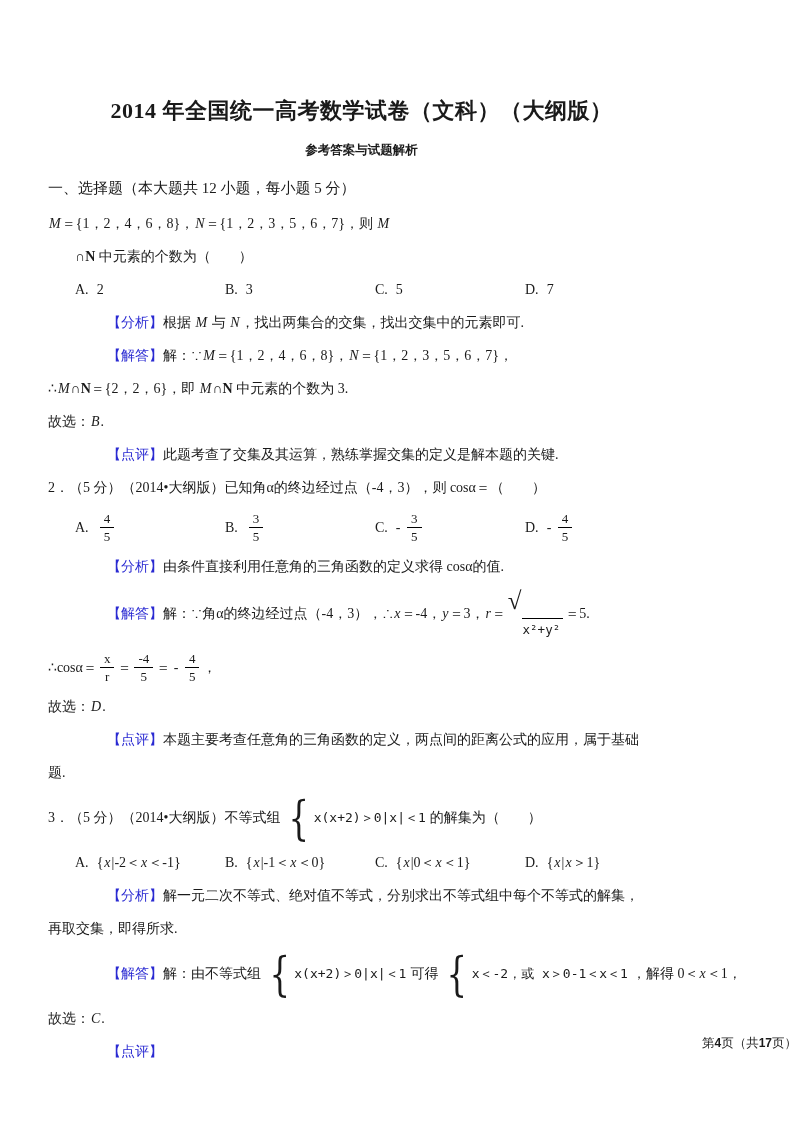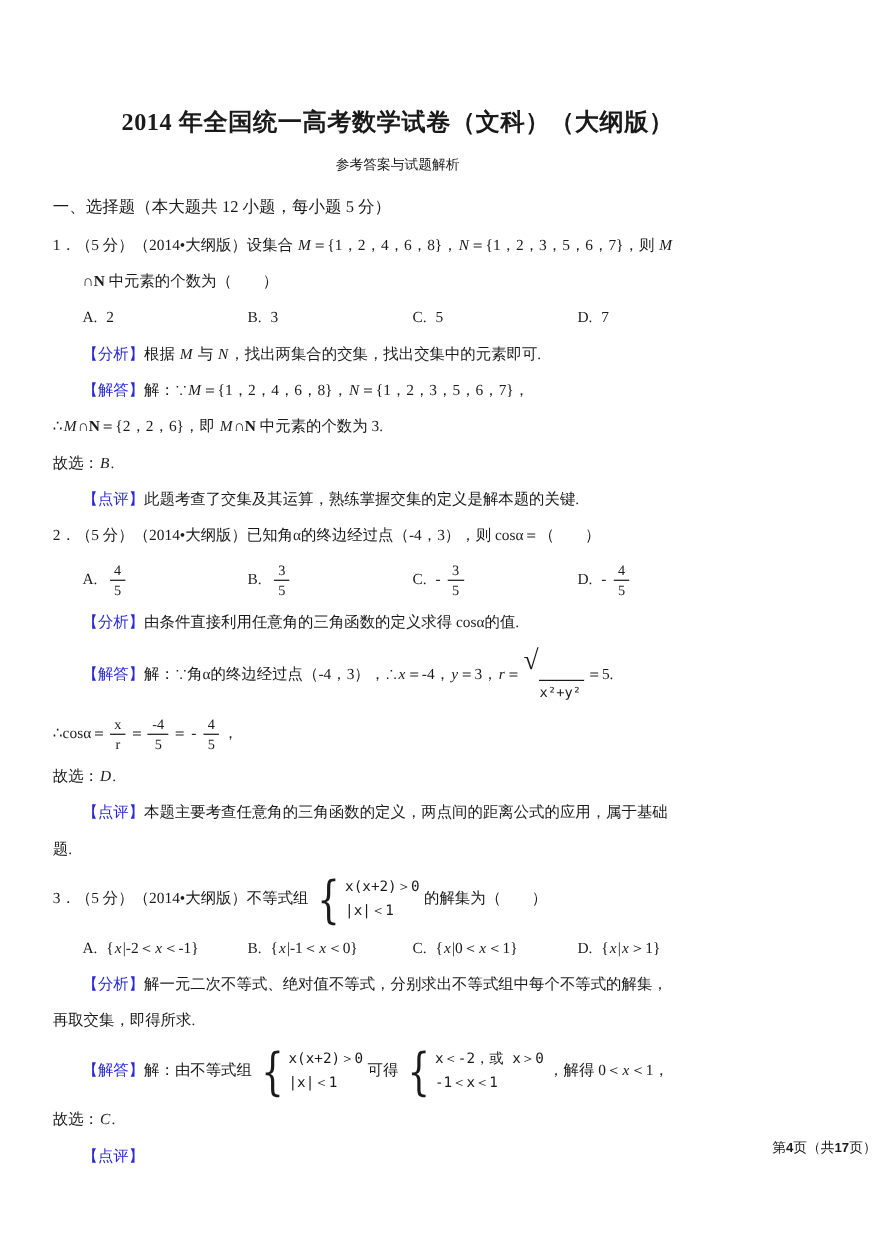--- a/index.html
+++ b/index.html
@@ -16,21 +16,21 @@
     background:var(--page-bg);
     color:var(--text);
     font-family:"Liberation Serif","DejaVu Serif",serif;
     overflow:hidden;
   }
   .doc-title{
     font-size:22px;font-weight:bold;text-align:center;
     margin:0 0 16px 0;white-space:nowrap;letter-spacing:0.5px;
   }
   .doc-subtitle{
-    font-size:12.5px;font-weight:normal;text-align:center;
+    font-size:12.5px;font-weight:bold;text-align:center;
     margin:0 0 20px 0;
   }
   .section-heading{
     font-size:15px;font-weight:normal;margin:0 0 16px 0;white-space:nowrap;
   }
   .question{margin:0;}
   .q-line{
     display:flex;align-items:center;
     font-size:14px;line-height:20px;
     margin:0 0 13px 0;white-space:pre;
@@ -38,60 +38,60 @@
   .q-line.indent{padding-left:27px;}
   .options-row{
     display:flex;align-items:center;
     padding-left:27px;margin:0 0 13px 0;
     font-size:14px;line-height:20px;white-space:pre;
   }
   .option{flex:1;display:flex;align-items:center;}
   .option .option-label{margin-right:8px;}
   .seg-var{font-style:italic;padding:0 1px;}
   .seg-bold{font-weight:bold;}
-  .seg-label{color:var(--label-blue);}
+  .seg-label{color:var(--label-blue);margin-left:32px;}
   .frac{
     display:inline-flex;flex-direction:column;align-items:center;
     font-size:13px;line-height:15px;margin:0 3px;
   }
   .frac .num{border-bottom:1.2px solid #000;padding:0 4px 1px 4px;}
   .frac .den{padding-top:1px;}
   .sqrt{display:inline-flex;align-items:flex-start;margin:0 2px;}
   .sqrt .radical{font-size:25px;line-height:21px;}
   .sqrt .radicand{
     border-top:1.2px solid #000;
     font-family:"DejaVu Sans Mono",monospace;
     font-size:12.5px;line-height:17px;padding:2px 3px 0 1px;margin-top:28px;
   }
   .cases{display:inline-flex;align-items:center;margin:0 4px;}
   .cases .brace{
     font-size:46px;line-height:44px;font-weight:200;
     transform:scaleX(0.7);font-family:"DejaVu Serif",serif;
   }
-  .cases .col{display:flex;flex-direction:column;}
+  .cases .col{display:flex;flex-direction:row;}
   .cases .row{
     font-family:"DejaVu Sans Mono",monospace;
     font-size:13px;line-height:22px;
   }
   .footer{
     position:absolute;left:4px;bottom:70px;width:100%;
     text-align:right;font-size:12.5px;
   }
   .footer b{font-family:"Liberation Sans",sans-serif;font-size:12px;}
 </style>
 </head>
 <body>
 
 <div class="page">
   <h1 class="doc-title">2014 年全国统一高考数学试卷（文科）（大纲版）</h1>
   <div class="doc-subtitle">参考答案与试题解析</div>
   <div class="section-heading">一、选择题（本大题共 12 小题，每小题 5 分）</div>
   <div id="questions">
       <div class="question">
-        <div class="q-line"><span>1．（5 分）（2014•大纲版）设集合 </span><span class="seg-var">M</span><span>＝{1，2，4，6，8}，</span><span class="seg-var">N</span><span>＝{1，2，3，5，6，7}，则 </span><span class="seg-var">M</span></div>
+        <div class="q-line"><span class="seg-var">M</span><span>＝{1，2，4，6，8}，</span><span class="seg-var">N</span><span>＝{1，2，3，5，6，7}，则 </span><span class="seg-var">M</span></div>
         <div class="q-line indent"><span>∩</span><span class="seg-bold">N</span><span> 中元素的个数为（　　）</span></div>
         <div class="options-row"><span class="option"><span class="option-label">A.</span><span>2</span></span><span class="option"><span class="option-label">B.</span><span>3</span></span><span class="option"><span class="option-label">C.</span><span>5</span></span><span class="option"><span class="option-label">D.</span><span>7</span></span></div>
         <div class="q-line indent"><span class="seg-label">【分析】</span><span>根据 </span><span class="seg-var">M</span><span> 与 </span><span class="seg-var">N</span><span>，找出两集合的交集，找出交集中的元素即可.</span></div>
         <div class="q-line indent"><span class="seg-label">【解答】</span><span>解：∵</span><span class="seg-var">M</span><span>＝{1，2，4，6，8}，</span><span class="seg-var">N</span><span>＝{1，2，3，5，6，7}，</span></div>
         <div class="q-line"><span>∴</span><span class="seg-var">M</span><span>∩</span><span class="seg-bold">N</span><span>＝{2，2，6}，即 </span><span class="seg-var">M</span><span>∩</span><span class="seg-bold">N</span><span> 中元素的个数为 3.</span></div>
         <div class="q-line"><span>故选：</span><span class="seg-var">B</span><span>.</span></div>
         <div class="q-line indent"><span class="seg-label">【点评】</span><span>此题考查了交集及其运算，熟练掌握交集的定义是解本题的关键.</span></div>
       </div>
       <div class="question">
         <div class="q-line"><span>2．（5 分）（2014•大纲版）已知角α的终边经过点（-4，3），则 cosα＝（　　）</span></div>

